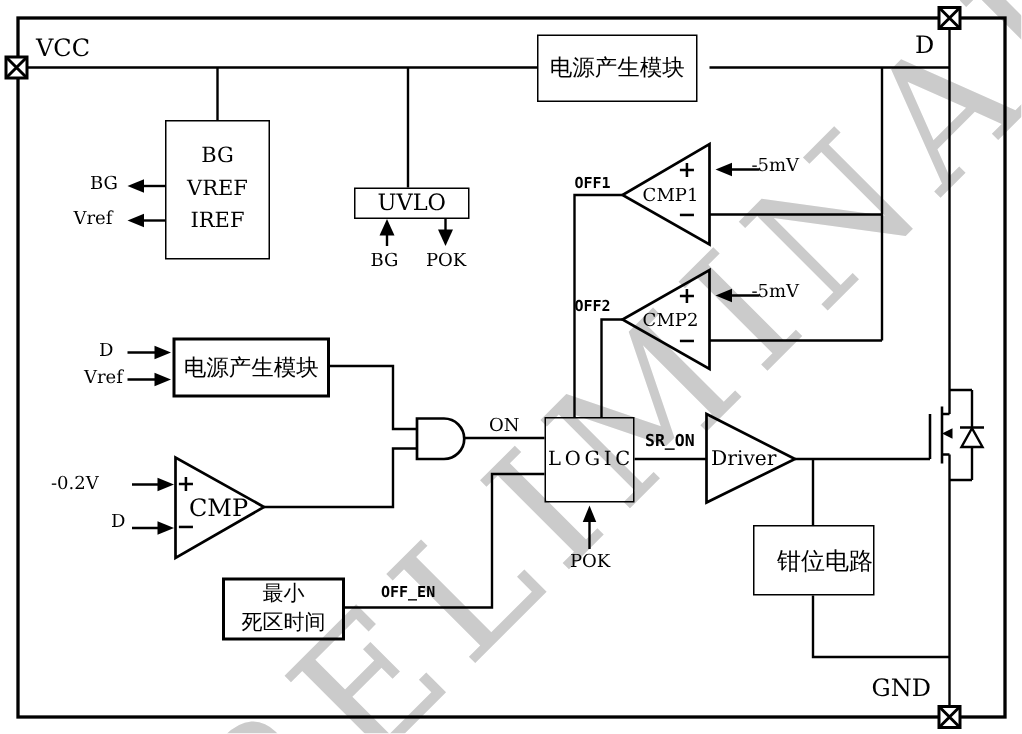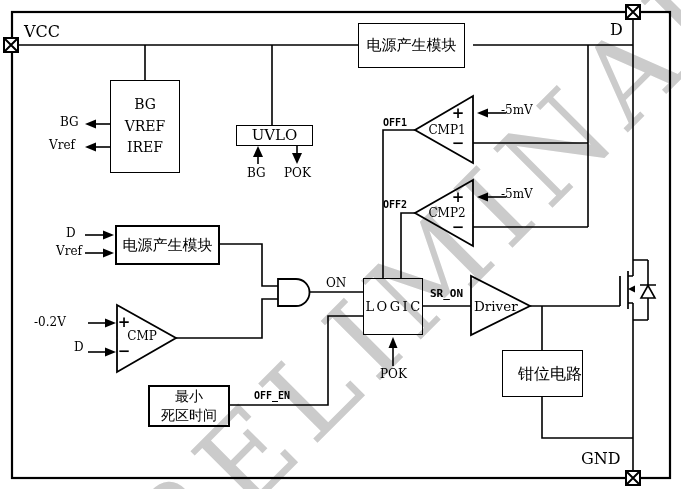--- a/index.html
+++ b/index.html
@@ -134,21 +134,21 @@
   <div class="lbl" style="left:581px;top:450px;font-size:16px;">GND</div>
 
   <div class="lbl" style="left:422px;top:124px;width:50px;text-align:center;font-size:12px;">CMP1</div>
   <div class="lbl sign" style="left:451px;top:105px;">+</div>
   <div class="lbl sign" style="left:451px;top:135px;">−</div>
 
   <div class="lbl" style="left:422px;top:207px;width:50px;text-align:center;font-size:12px;">CMP2</div>
   <div class="lbl sign" style="left:451px;top:189px;">+</div>
   <div class="lbl sign" style="left:451px;top:219px;">−</div>
 
-  <div class="lbl" style="left:126px;top:330px;width:32px;text-align:center;font-size:12px;">CMP</div>
+  <div class="lbl" style="left:126px;top:330px;width:32px;text-align:center;font-size:16px;">CMP</div>
   <div class="lbl sign" style="left:117px;top:314px;">+</div>
   <div class="lbl sign" style="left:117px;top:343px;">−</div>
 
   <div class="lbl" style="left:474px;top:299px;font-size:13.5px;">Driver</div>
 
   <div class="lbl" style="left:60px;top:116px;font-size:12px;">BG</div>
   <div class="lbl" style="left:49px;top:139px;font-size:12px;">Vref</div>
   <div class="lbl" style="left:247px;top:167px;font-size:12px;">BG</div>
   <div class="lbl" style="left:284px;top:167px;font-size:12px;">POK</div>
   <div class="lbl mono" style="left:383px;top:117px;font-size:10px;">OFF1</div>

